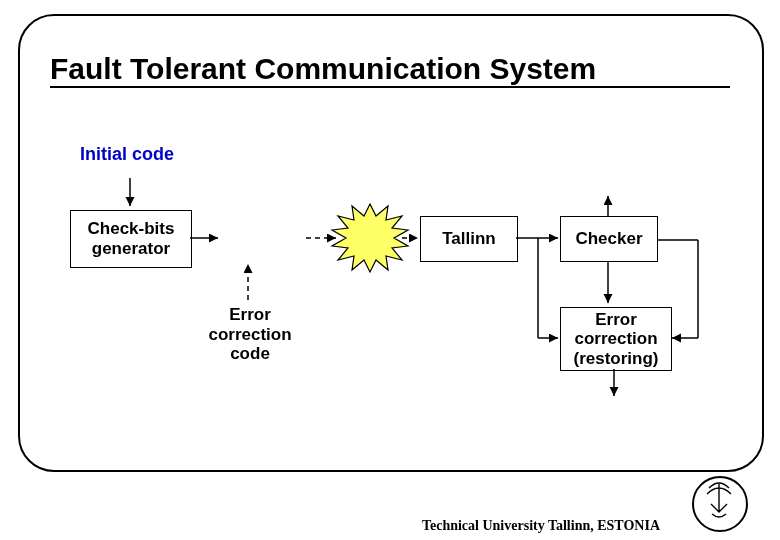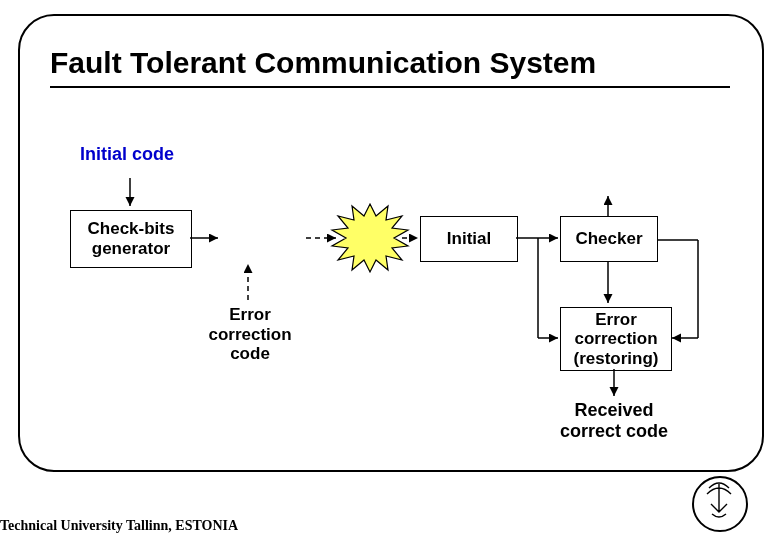--- a/index.html
+++ b/index.html
@@ -1,59 +1,57 @@
 <!DOCTYPE html>
 <html><head>
 <meta charset="utf-8">
 <style>
   html,body{margin:0;padding:0;width:780px;height:540px;background:#fff;font-family:Arial,Helvetica,sans-serif}
   .slide{position:relative;width:780px;height:540px}
   .frame{position:absolute;left:18px;top:14px;width:742px;height:454px;border:2px solid #000;border-radius:36px}
-  .title{position:absolute;left:50px;top:46px;width:680px;font-size:30px;font-weight:bold;color:#000}
+  .title{position:absolute;left:50px;top:52px;width:680px;font-size:30px;font-weight:bold;color:#000}
   .hrule{position:absolute;left:50px;top:86px;width:680px;border-top:2px solid #000}
   .lbl{position:absolute;font-size:18px;font-weight:bold;text-align:center}
   .blue{color:#0000cc}
   .box{position:absolute;border:1.5px solid #000;background:#fff;display:flex;align-items:center;justify-content:center;font-size:17px;font-weight:bold;color:#000;text-align:center;line-height:1.15}
   .plain{position:absolute;font-size:17px;font-weight:bold;color:#000;text-align:center;line-height:1.15}
-  .footer{position:absolute;left:0;bottom:6px;width:660px;text-align:left;font-family:'Times New Roman',serif;font-size:14px;font-weight:bold;color:#000}
+  .footer{position:absolute;left:0;bottom:6px;width:660px;text-align:right;font-family:'Times New Roman',serif;font-size:14px;font-weight:bold;color:#000}
   
   .logo{position:absolute;right:32px;bottom:8px;width:56px;height:56px}
   .logo .ring{position:absolute;left:0;top:0;width:52px;height:52px;border:2px solid #000;border-radius:50%}
   .logo .inner{position:absolute;left:12px;top:6px;width:30px;height:38px}
 </style>
 </head>
 <body>
 
 <div class="slide">
   <div class="frame"></div>
 
   <div class="title">Fault Tolerant Communication System</div>
   <div class="hrule"></div>
 
   <div class="lbl blue" style="left:80px;top:144px">Initial code</div>
 
   <div class="box" style="left:70px;top:210px;width:120px;height:56px">
       <span style="white-space:pre-line">Check-bits
 generator</span>
     </div>
-  <div class="box" style="left:420px;top:216px;width:96px;height:44px">Initial</div>
+  <div class="box" style="left:420px;top:216px;width:96px;height:44px">Tallinn</div>
   <div class="box" style="left:560px;top:216px;width:96px;height:44px">Checker</div>
 
   <div class="plain" style="left:190px;top:305px;width:120px;white-space:pre-line">Error
 correction
 code</div>
 
   <div class="box" style="left:560px;top:307px;width:110px;height:62px">
       <span style="white-space:pre-line">Error
 correction
 (restoring)</span>
     </div>
 
-  <div class="plain blue" style="left:544px;top:400px;width:140px;white-space:pre-line;font-size:18px">Received
-correct code</div>
 
   <svg width="780" height="540" style="position:absolute;left:0;top:0;pointer-events:none">
     <defs>
       <marker id="ah" markerWidth="8" markerHeight="8" refX="6" refY="3" orient="auto">
         <path d="M0,0 L6,3 L0,6 Z" fill="#000"></path>
       </marker>
     </defs>
 
     <line x1="130" y1="178" x2="130" y2="206" stroke="#000" stroke-width="1.5" marker-end="url(#ah)"></line>
 

